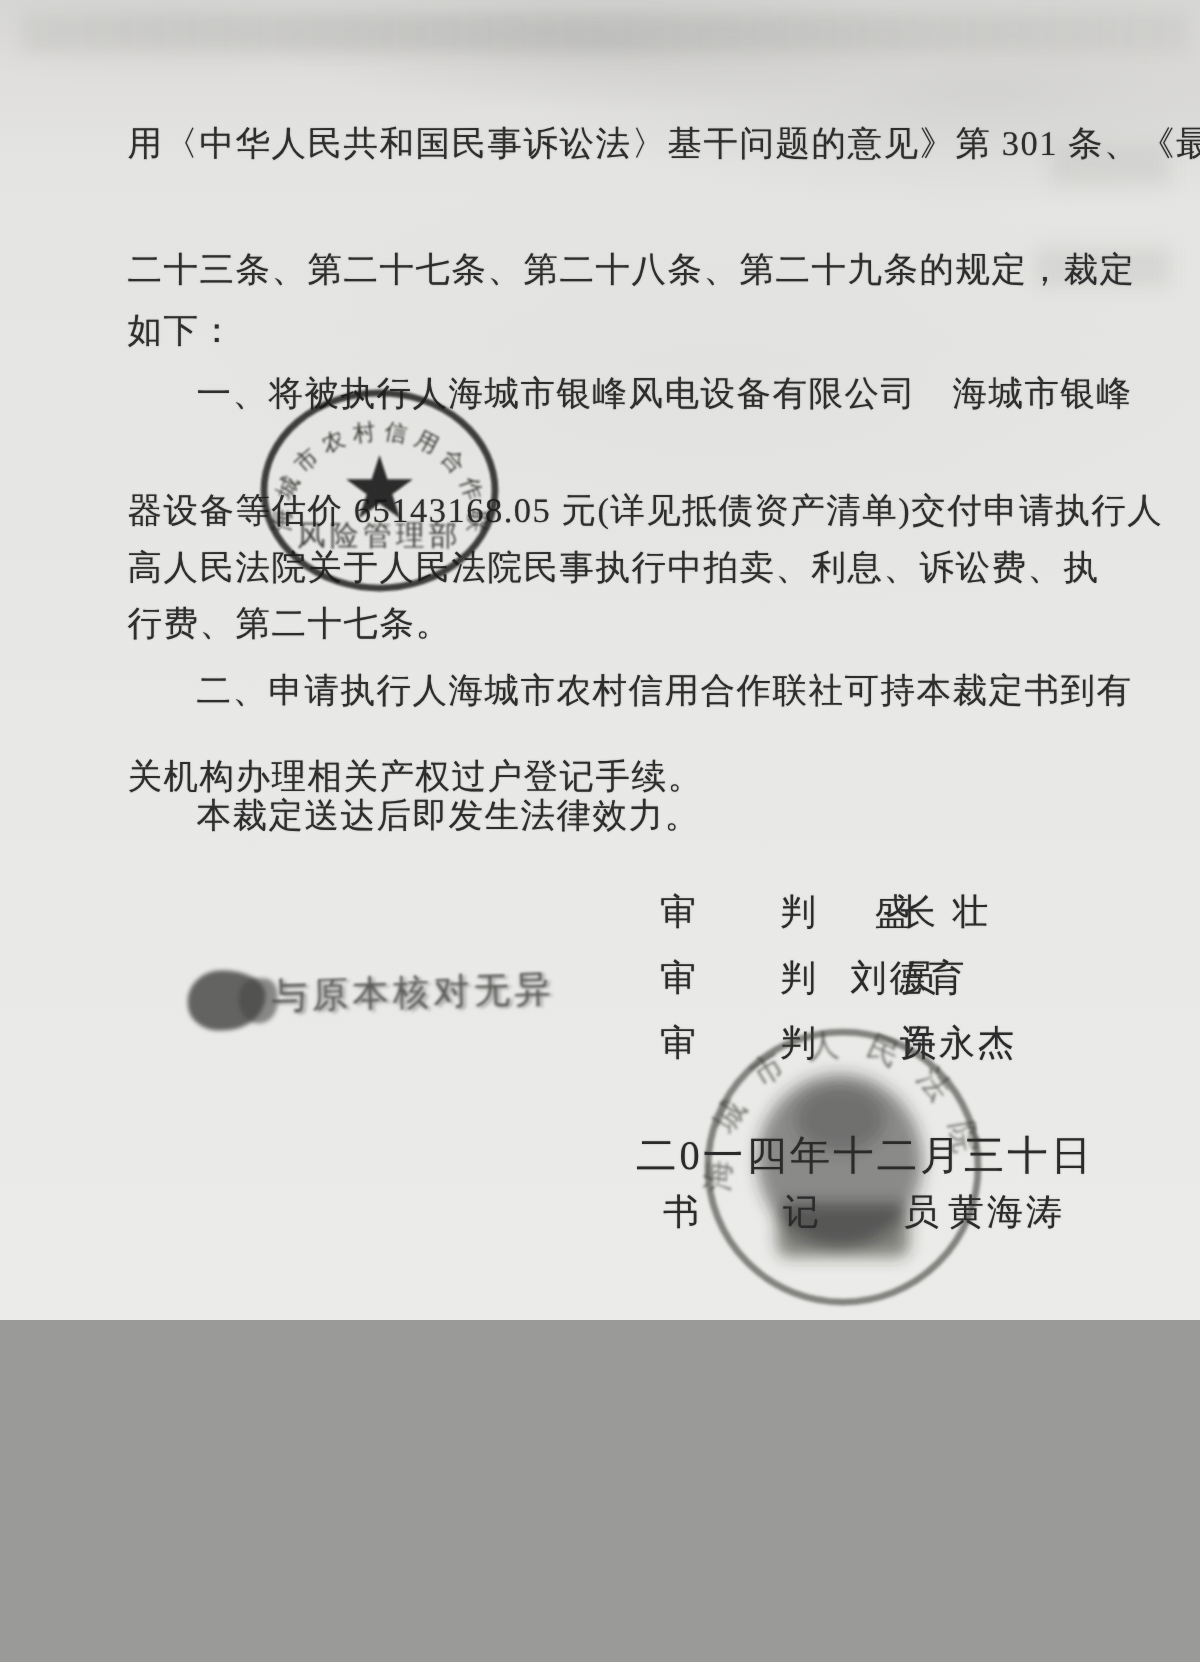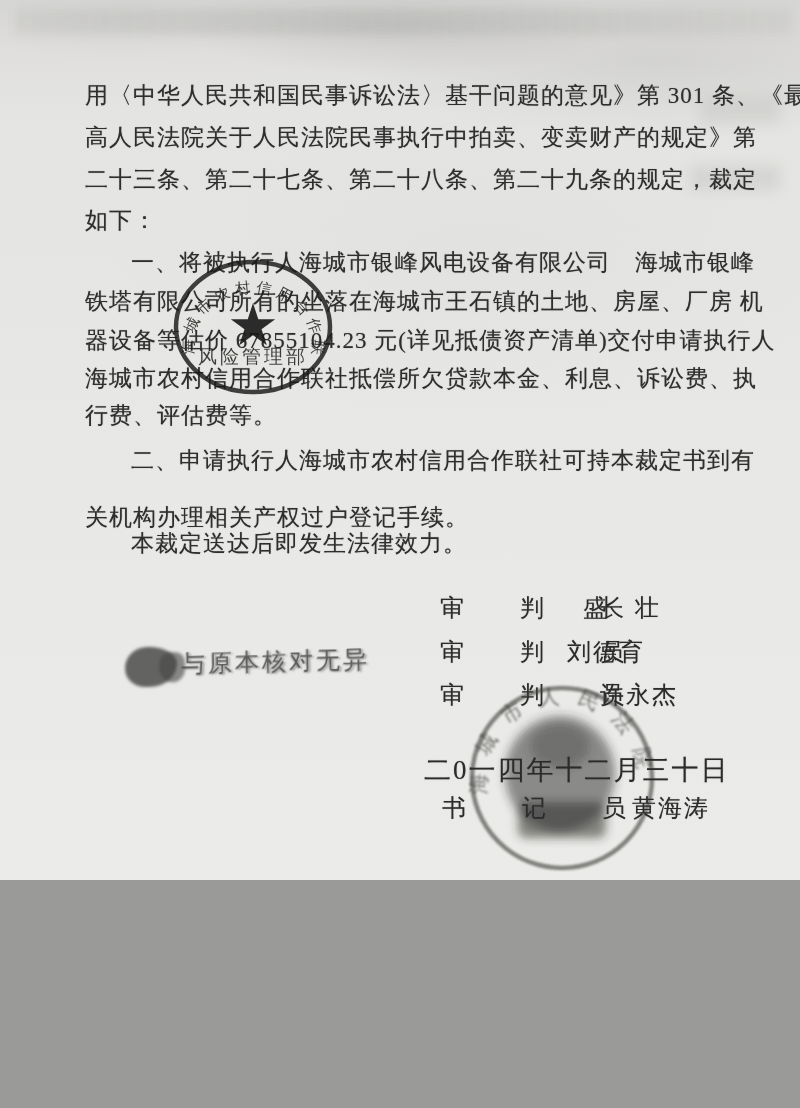--- a/index.html
+++ b/index.html
@@ -50,28 +50,26 @@
 <body>
 
 <div class="page">
 
   <div class="top-shade"></div>
   <div class="ghost-mark" style="left:700px;top:95px;width:80px;height:28px;"></div>
   <div class="ghost-mark" style="left:690px;top:165px;width:90px;height:26px;"></div>
   <div class="crease"></div>
 
   <div class="bline" style="top:80px">用〈中华人民共和国民事诉讼法〉基干问题的意见》第 301 条、《最</div>
-  <div class="bline" style="top:122px">高人民法院关于人民法院民事执行中拍卖、变卖财产的规定》第</div>
   <div class="bline" style="top:205px">如下：</div>
   <div class="bline" style="top:164px">二十三条、第二十七条、第二十八条、第二十九条的规定，裁定</div>
   <div class="bline indent" style="top:247px">一、将被执行人海城市银峰风电设备有限公司　海城市银峰</div>
-  <div class="bline" style="top:286px">铁塔有限公司所有的坐落在海城市王石镇的土地、房屋、厂房 机</div>
-  <div class="bline" style="top:325px">器设备等估价 67855104.23 元(详见抵债资产清单)交付申请执行人</div>
-  <div class="bline" style="top:363px">海城市农村信用合作联社抵偿所欠贷款本金、利息、诉讼费、执</div>
-  <div class="bline" style="top:400px">行费、评估费等。</div>
+  <div class="bline" style="top:325px">器设备等估价 65143168.05 元(详见抵债资产清单)交付申请执行人</div>
+  <div class="bline" style="top:363px">高人民法院关于人民法院民事执行中拍卖、利息、诉讼费、执</div>
+  <div class="bline" style="top:400px">行费、第二十七条。</div>
   <div class="bline indent" style="top:445px">二、申请执行人海城市农村信用合作联社可持本裁定书到有</div>
   <div class="bline" style="top:502px">关机构办理相关产权过户登记手续。</div>
   <div class="bline indent" style="top:528px">本裁定送达后即发生法律效力。</div>
 
   <div class="sigrow" style="left:440px;top:592px;width:320px;height:34px;">
     <span class="role">审　判　长</span>
     <span class="name" style="left:143px">盛　壮</span>
   </div>
   <div class="sigrow" style="left:440px;top:636px;width:320px;height:34px;">
     <span class="role">审　判　员</span>

